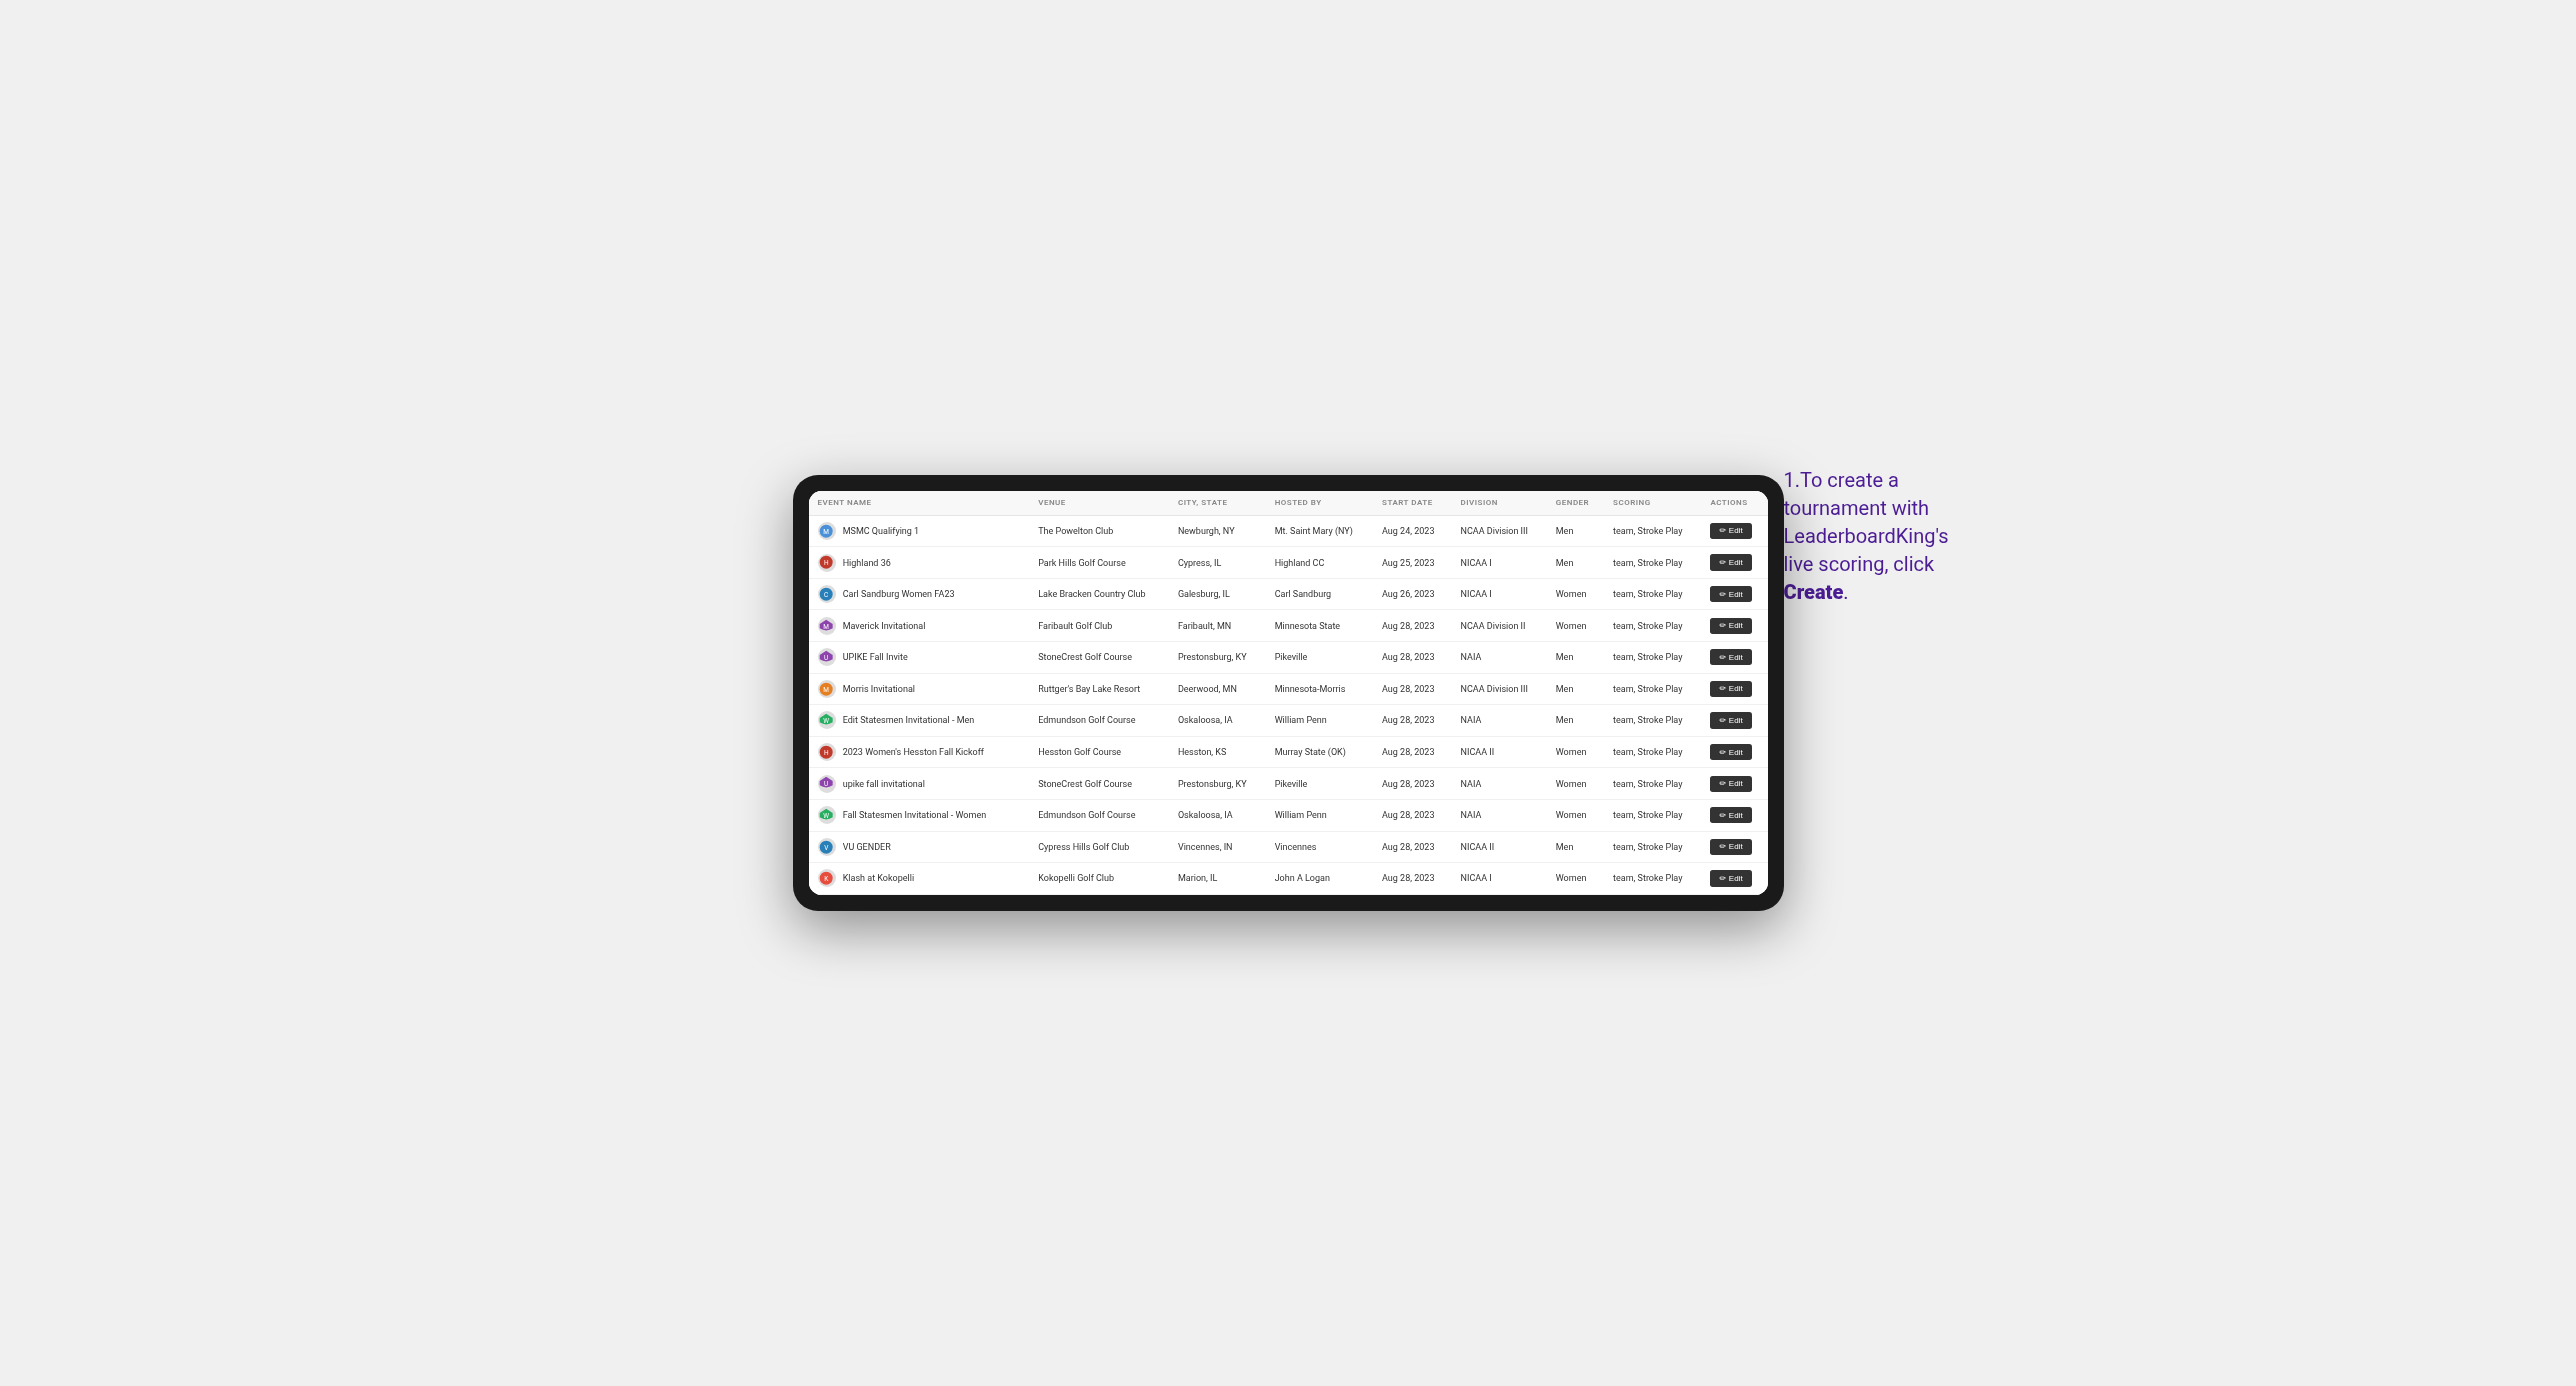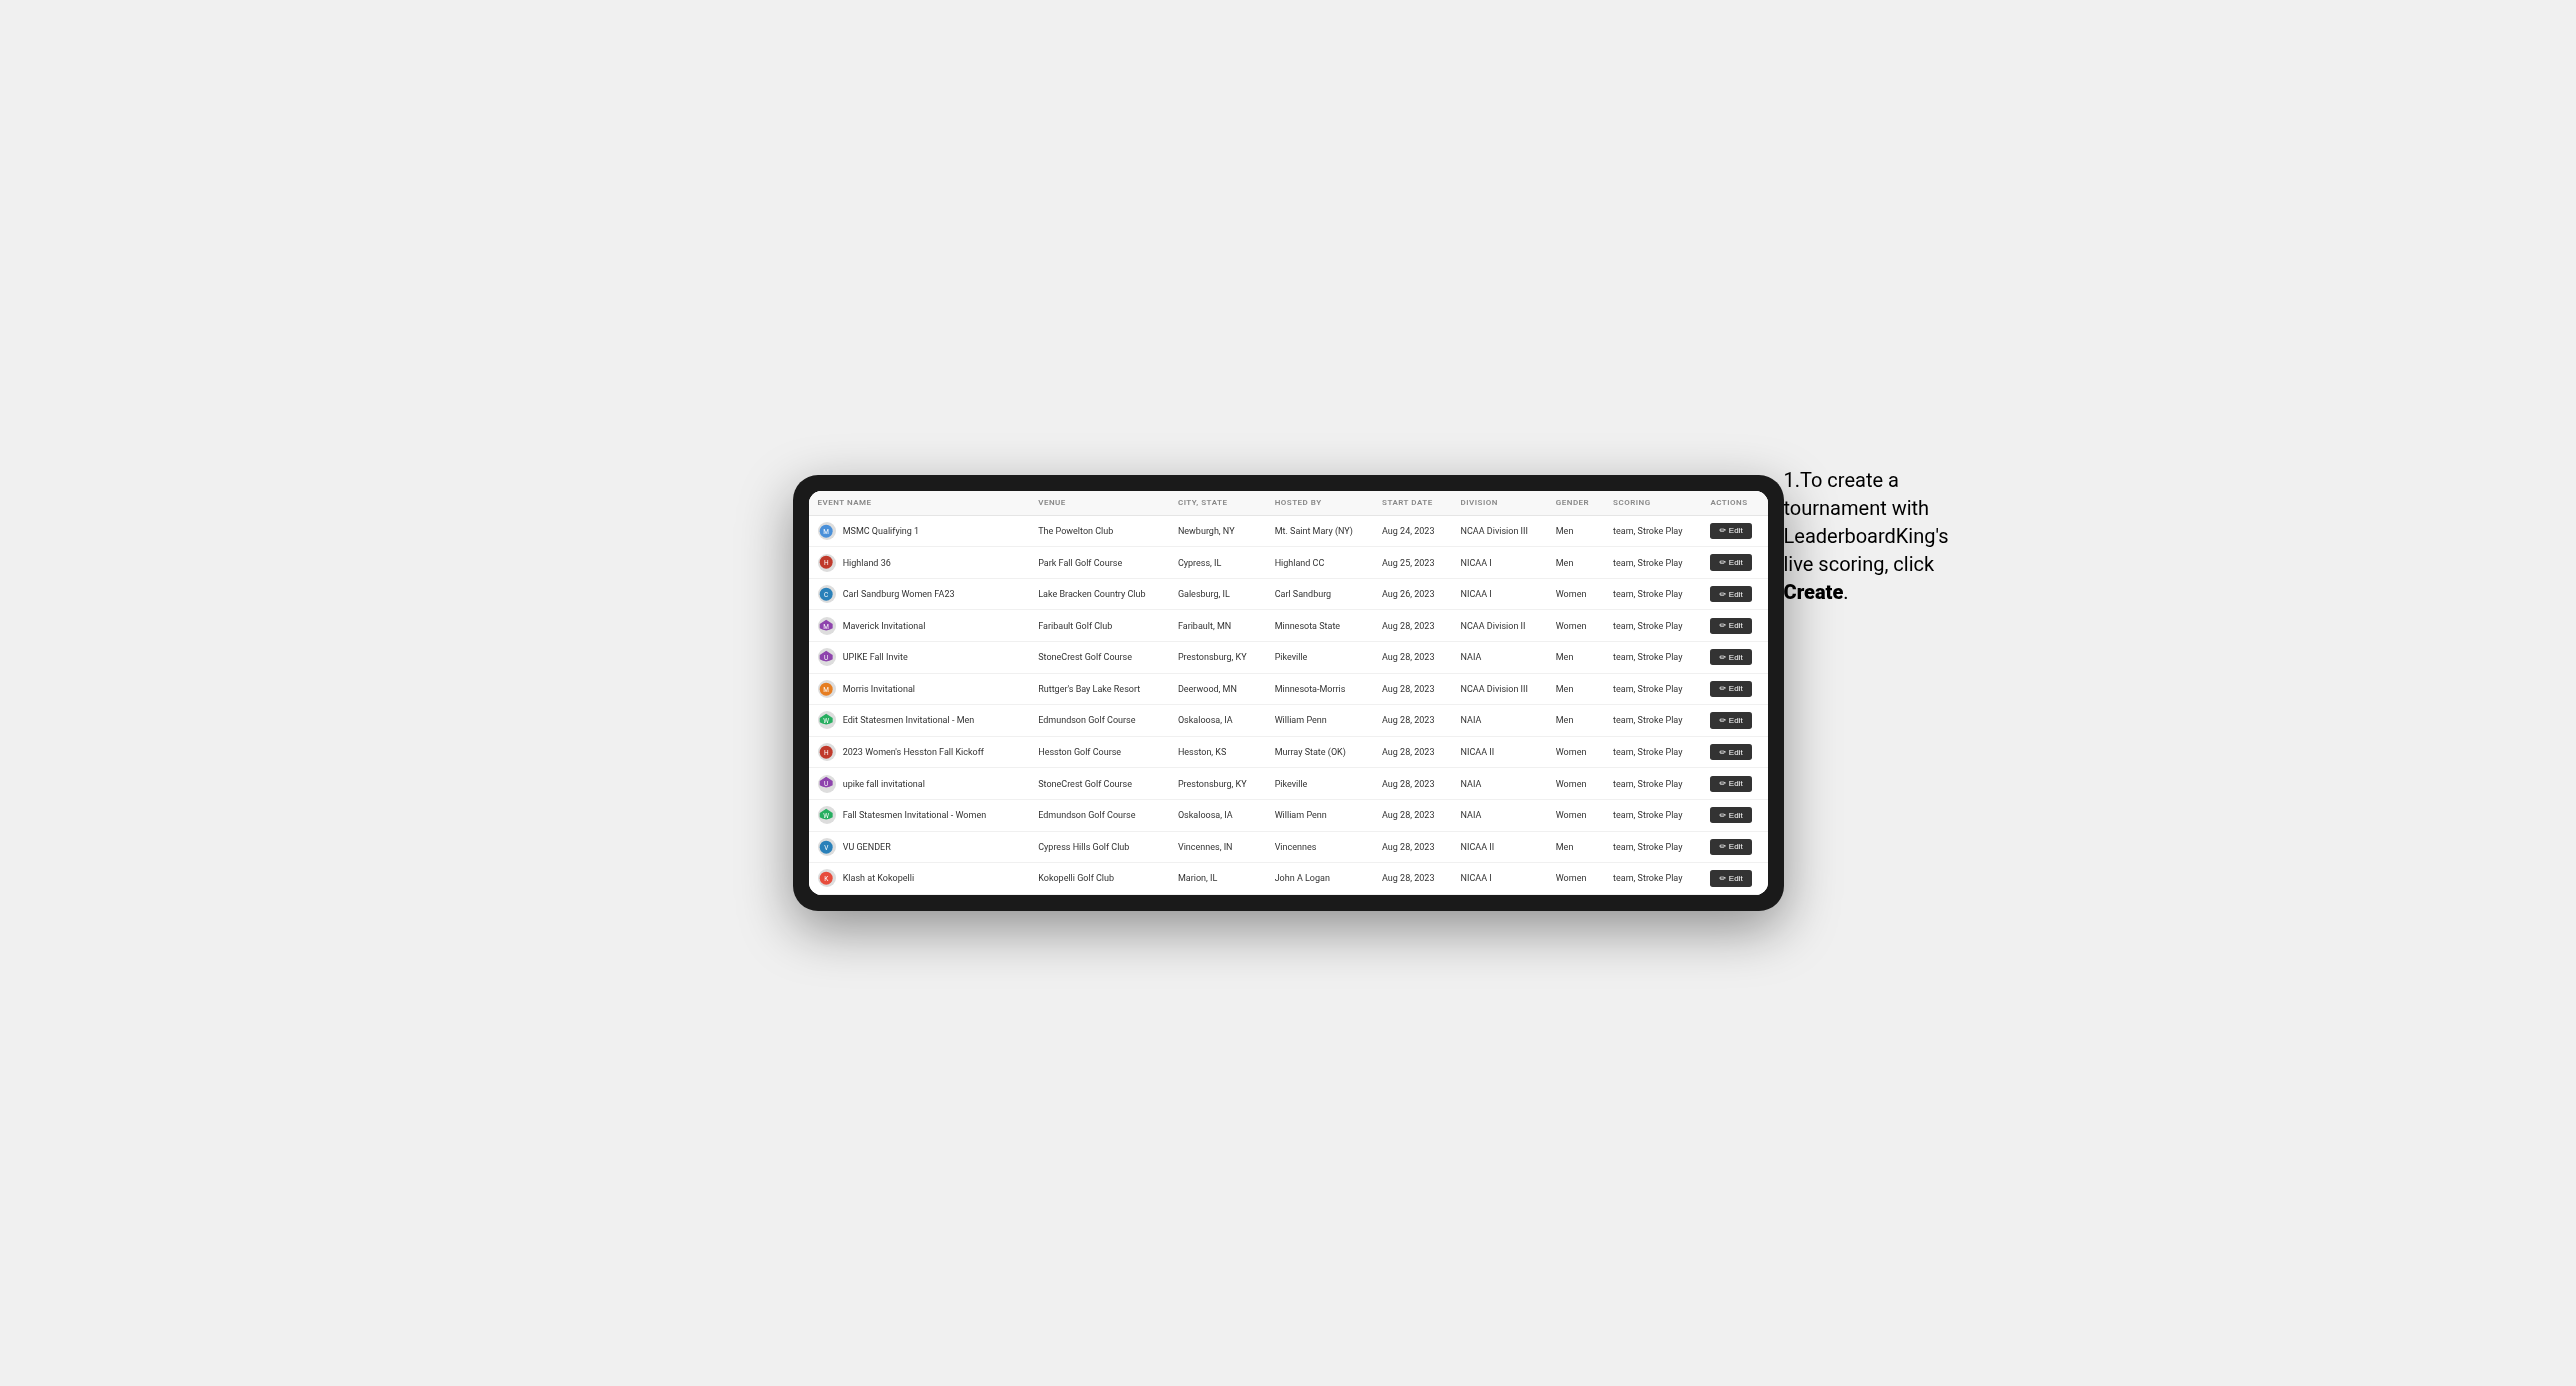--- a/index.html
+++ b/index.html
@@ -19,21 +19,21 @@
       max-width: 991px;
     }
 
     .annotation {
       position: absolute;
       top: -9px;
       right: -252px;
       width: 252px;
       font-size: 20px;
       line-height: 1.4;
-      color: #000000;
+      color: #4c1d95;
     }
     .annotation strong {
       font-weight: 900;
     }
 
     
     .tablet-frame {
       background: #1a1a1a;
       border-radius: 25px;
       padding: 16px;
@@ -358,21 +358,21 @@
       <div class="event-name-cell">
         <div class="team-icon">
                       <svg viewBox="0 0 20 20" style="font-size:10px">
                         <circle cx="10" cy="10" r="9" fill="#c0392b"></circle>
                         <text x="10" y="14" text-anchor="middle" font-size="9" fill="white">H</text>
                       </svg>
                     </div>
         <span>Highland 36</span>
       </div>
     </td>
-    <td>Park Fall Golf Course</td>
+    <td>Park Hills Golf Course</td>
     <td>Cypress, IL</td>
     <td>Highland CC</td>
     <td>Aug 25, 2023</td>
     <td>NICAA I</td>
     <td>Men</td>
     <td>team, Stroke Play</td>
     <td>
       <button class="edit-btn">
         <span>✏</span>
         Edit

